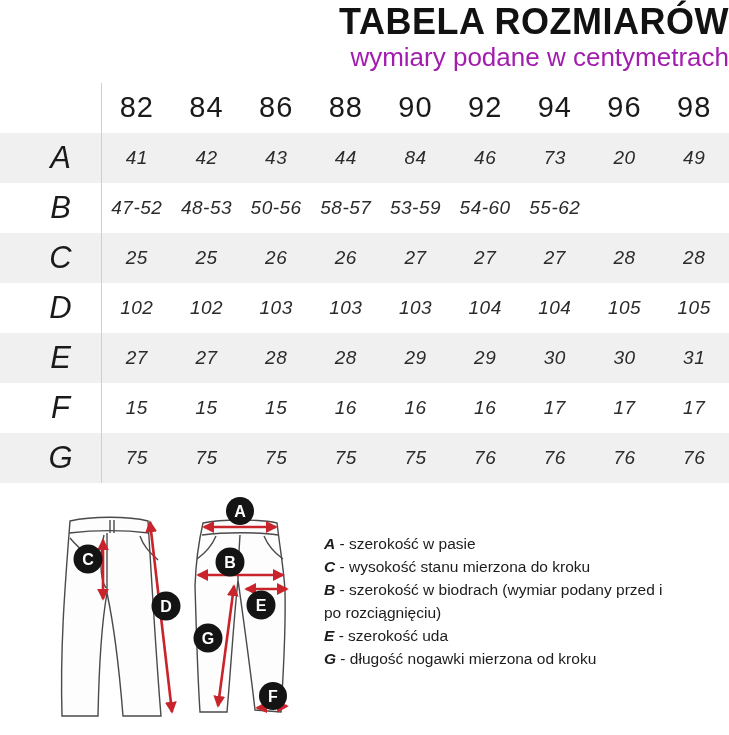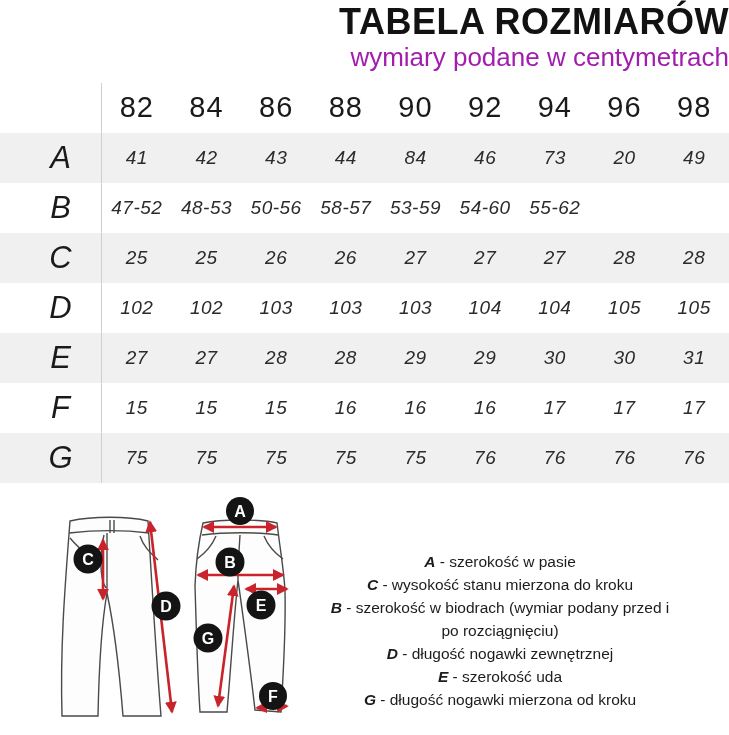--- a/index.html
+++ b/index.html
@@ -18,22 +18,22 @@
   .corner-cell, .label-cell { border-right:1px solid #cfcfcf; height:100%; }
   .head-cell { font-size:29px; color:#1a1a1a; letter-spacing:1px; }
   .label-cell { font-size:31px; font-style:italic; color:#1a1a1a; }
   .value-cell { font-size:19px; font-style:italic; color:#2b2b2b; letter-spacing:0.5px; }
   .alt { background:#f0f0f0; }
 
   
   .bottom { display:flex; align-items:flex-start; }
   .diagram { margin-left:40px; margin-top:13px; width:280px; }
   .diagram svg { display:block; }
-  .legend { width:352px; padding-top:67px; margin-left:4px; font-size:15.5px;
-            line-height:23px; color:#1c1c1c;text-align:center; }
+  .legend { width:352px; padding-top:49px; margin-left:4px; font-size:15.5px;
+            line-height:23px; color:#1c1c1c; }
   .legend-item { }
   .legend-letter { font-weight:bold; font-style:italic; }
 </style>
 </head>
 <body>
 
 <div class="hdr">
   <div class="title">TABELA ROZMIARÓW</div>
   <div class="subtitle">wymiary podane w centymetrach</div>
 </div>
@@ -190,17 +190,16 @@
         <circle cx="233" cy="200" r="14" fill="#141414"></circle>
         <text x="233" y="205.5" fill="#ffffff">F</text>
       </g>
     </svg>
   </div>
 
   <div class="legend" id="legend-list">
       <div class="legend-item"><span class="legend-letter">A</span> - szerokość w pasie</div>
       <div class="legend-item"><span class="legend-letter">C</span> - wysokość stanu mierzona do kroku</div>
       <div class="legend-item"><span class="legend-letter">B</span> - szerokość w biodrach (wymiar podany przed i po rozciągnięciu)</div>
-      <div class="legend-item"><span class="legend-letter">D</span> - długość nogawki zewnętrznej</div>
       <div class="legend-item"><span class="legend-letter">E</span> - szerokość uda</div>
       <div class="legend-item"><span class="legend-letter">G</span> - długość nogawki mierzona od kroku</div>
     </div>
 </div>
 
 </body></html>

